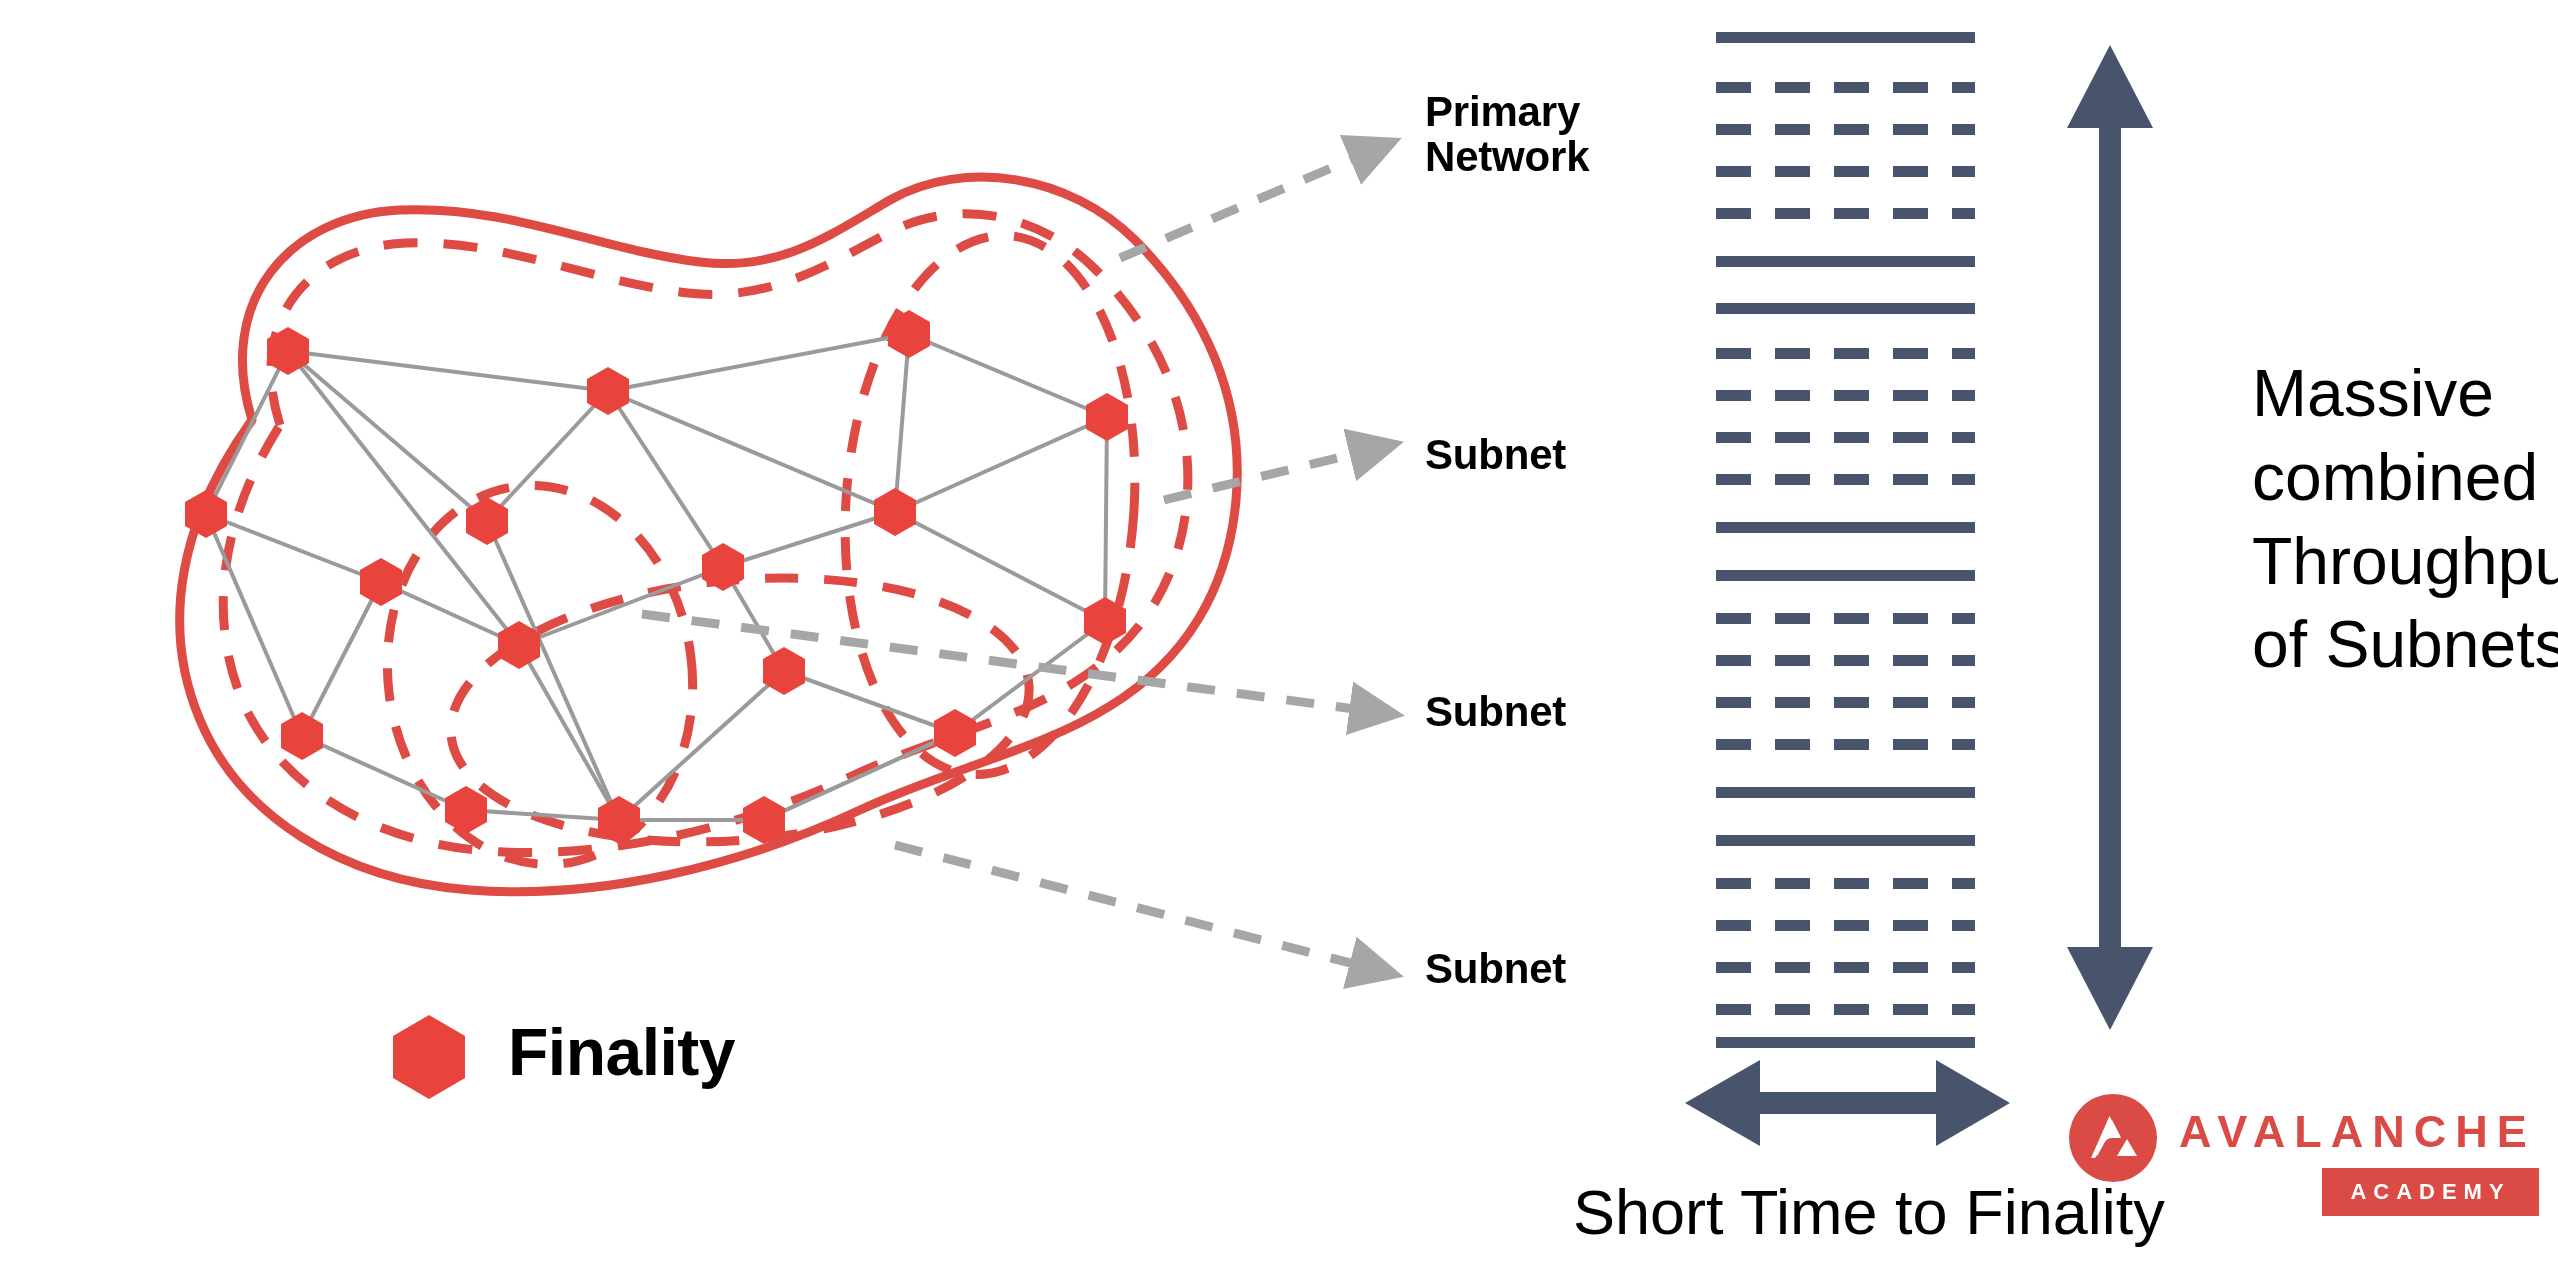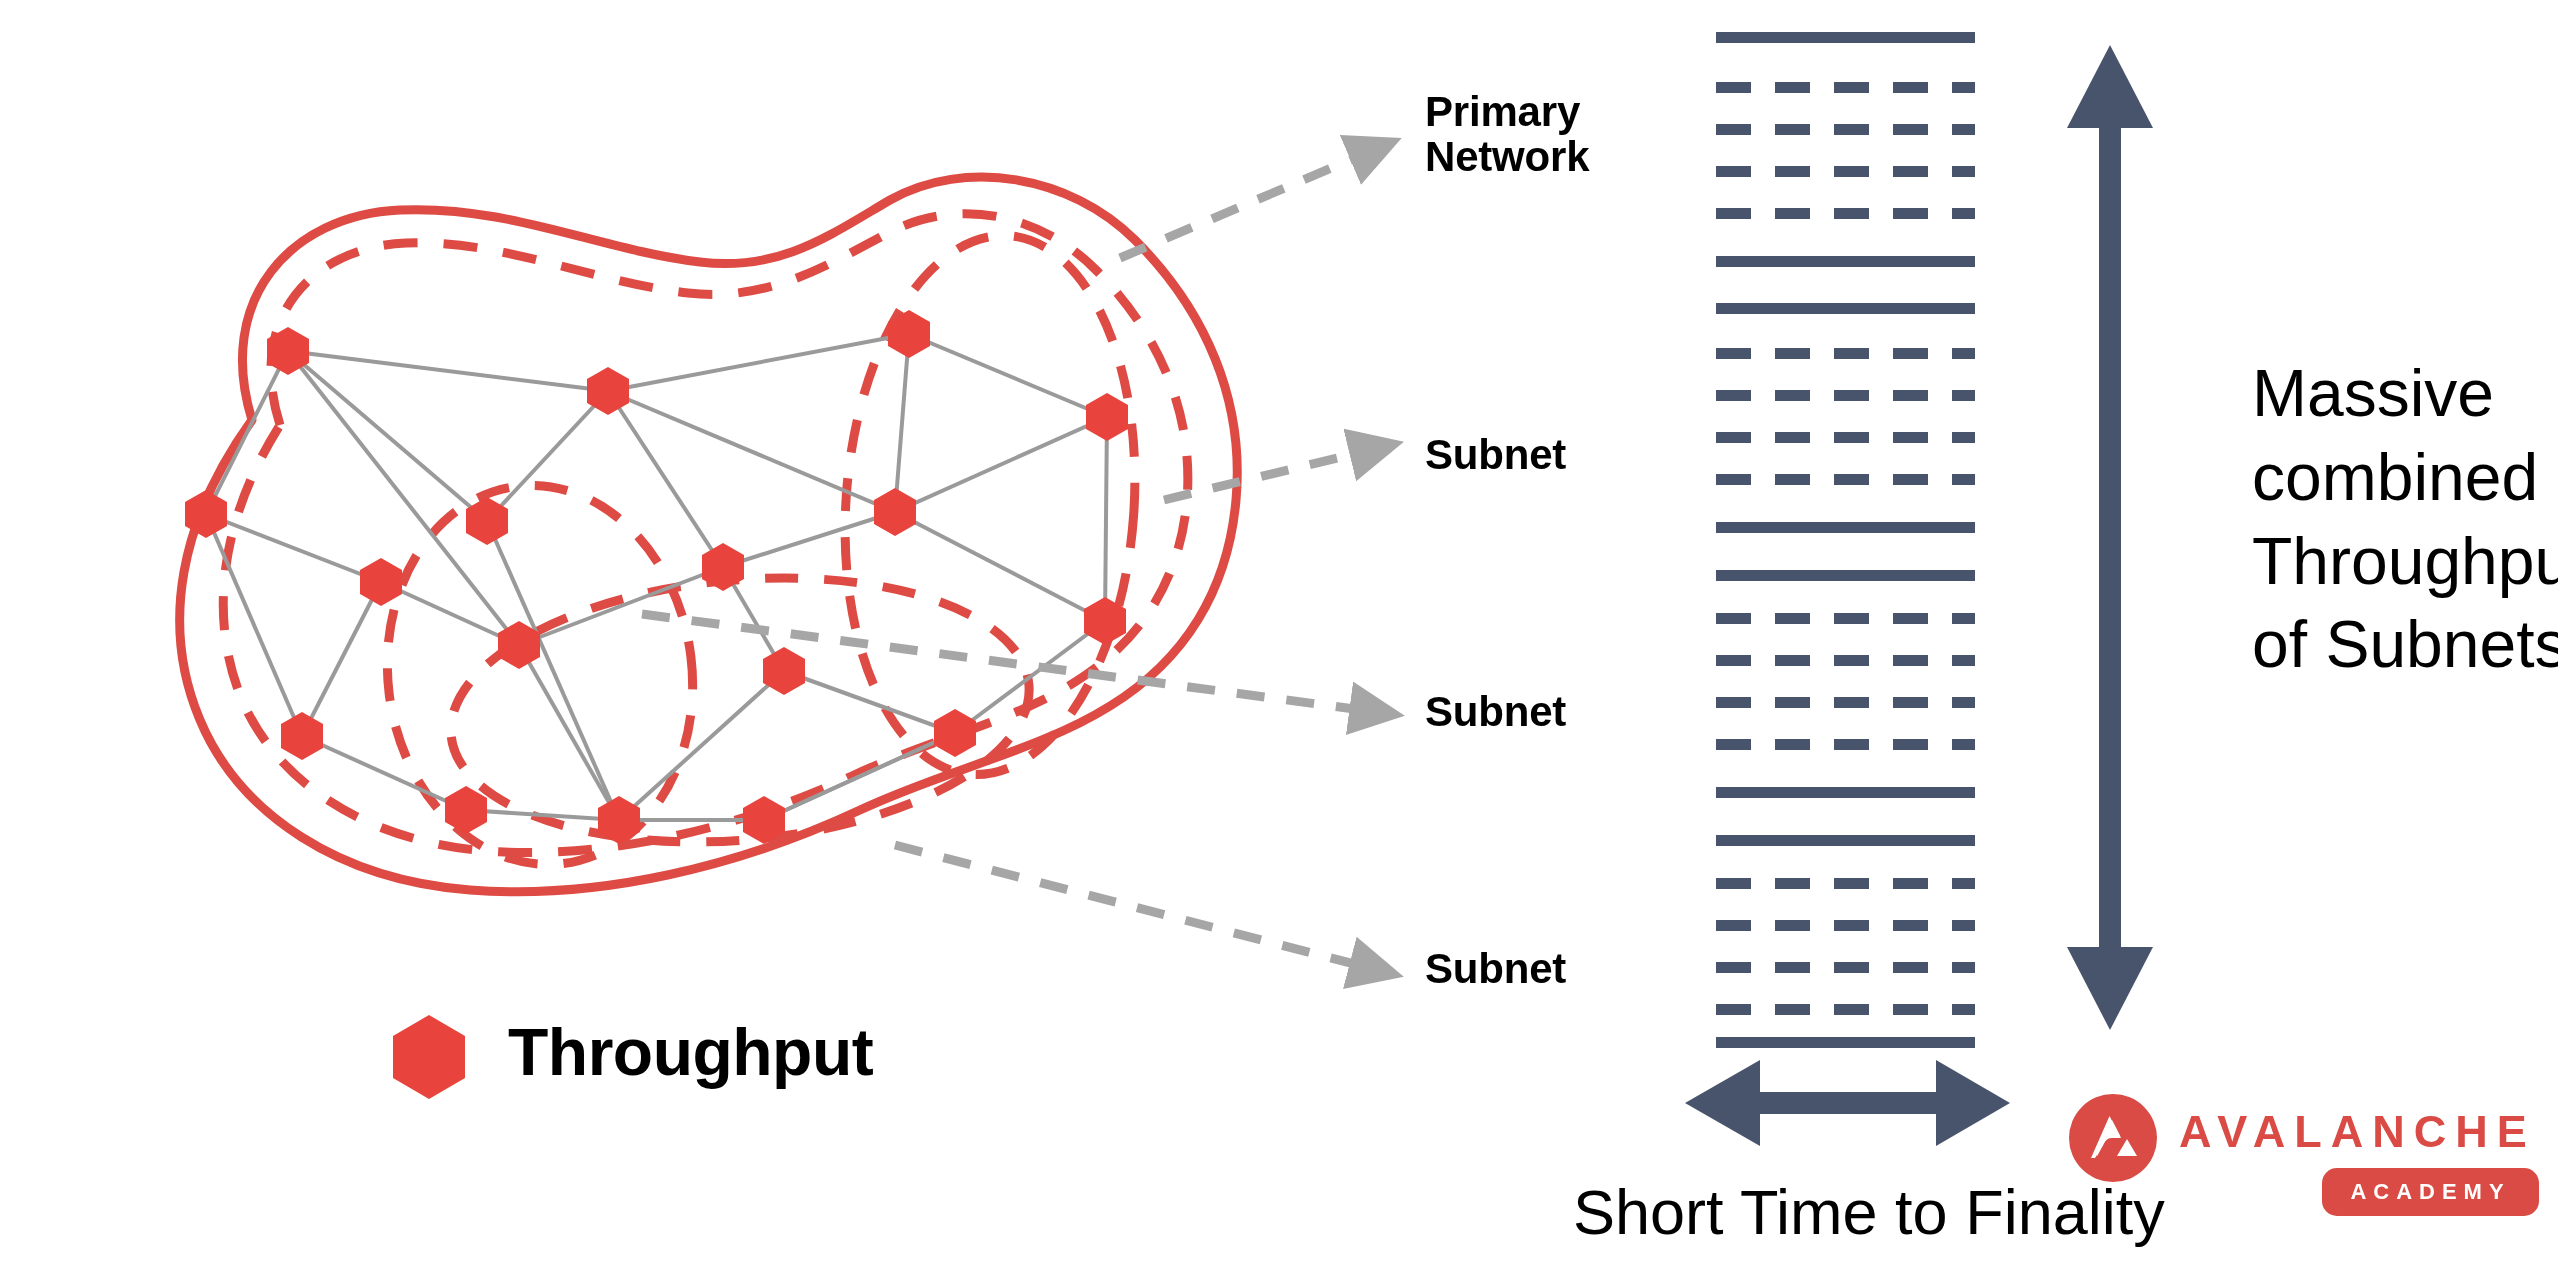--- a/index.html
+++ b/index.html
@@ -95,21 +95,21 @@
     font-weight: bold;
     white-space: pre;
   }
   #av-academy-badge {
     position: absolute;
     left: 253px;
     top: 74px;
     width: 217px;
     height: 48px;
     background: #d94b44;
-    border-radius: 15px;
+    border-radius: 0;
   }
   #av-academy-text {
     position: absolute;
     left: 0;
     top: 0;
     width: 217px;
     height: 48px;
     line-height: 48px;
     text-align: center;
     color: #ffffff;
@@ -332,21 +332,21 @@
 
   <div class="lbl callout-label" id="label-primary-network">Primary
 Network</div>
 
   <div class="lbl callout-label" id="label-subnet-1">Subnet</div>
 
   <div class="lbl callout-label" id="label-subnet-2">Subnet</div>
 
   <div class="lbl callout-label" id="label-subnet-3">Subnet</div>
 
-  <div class="lbl" id="legend-validator-text">Throughput</div>
+  <div class="lbl" id="legend-validator-text">Finality</div>
 
   <div class="lbl" id="throughput-caption">Massive
 combined
 Throughput
 of Subnets</div>
 
   <div class="lbl" id="finality-caption">Short Time to Finality</div>
 
   <div id="av-logo">
     <div id="av-mark">

